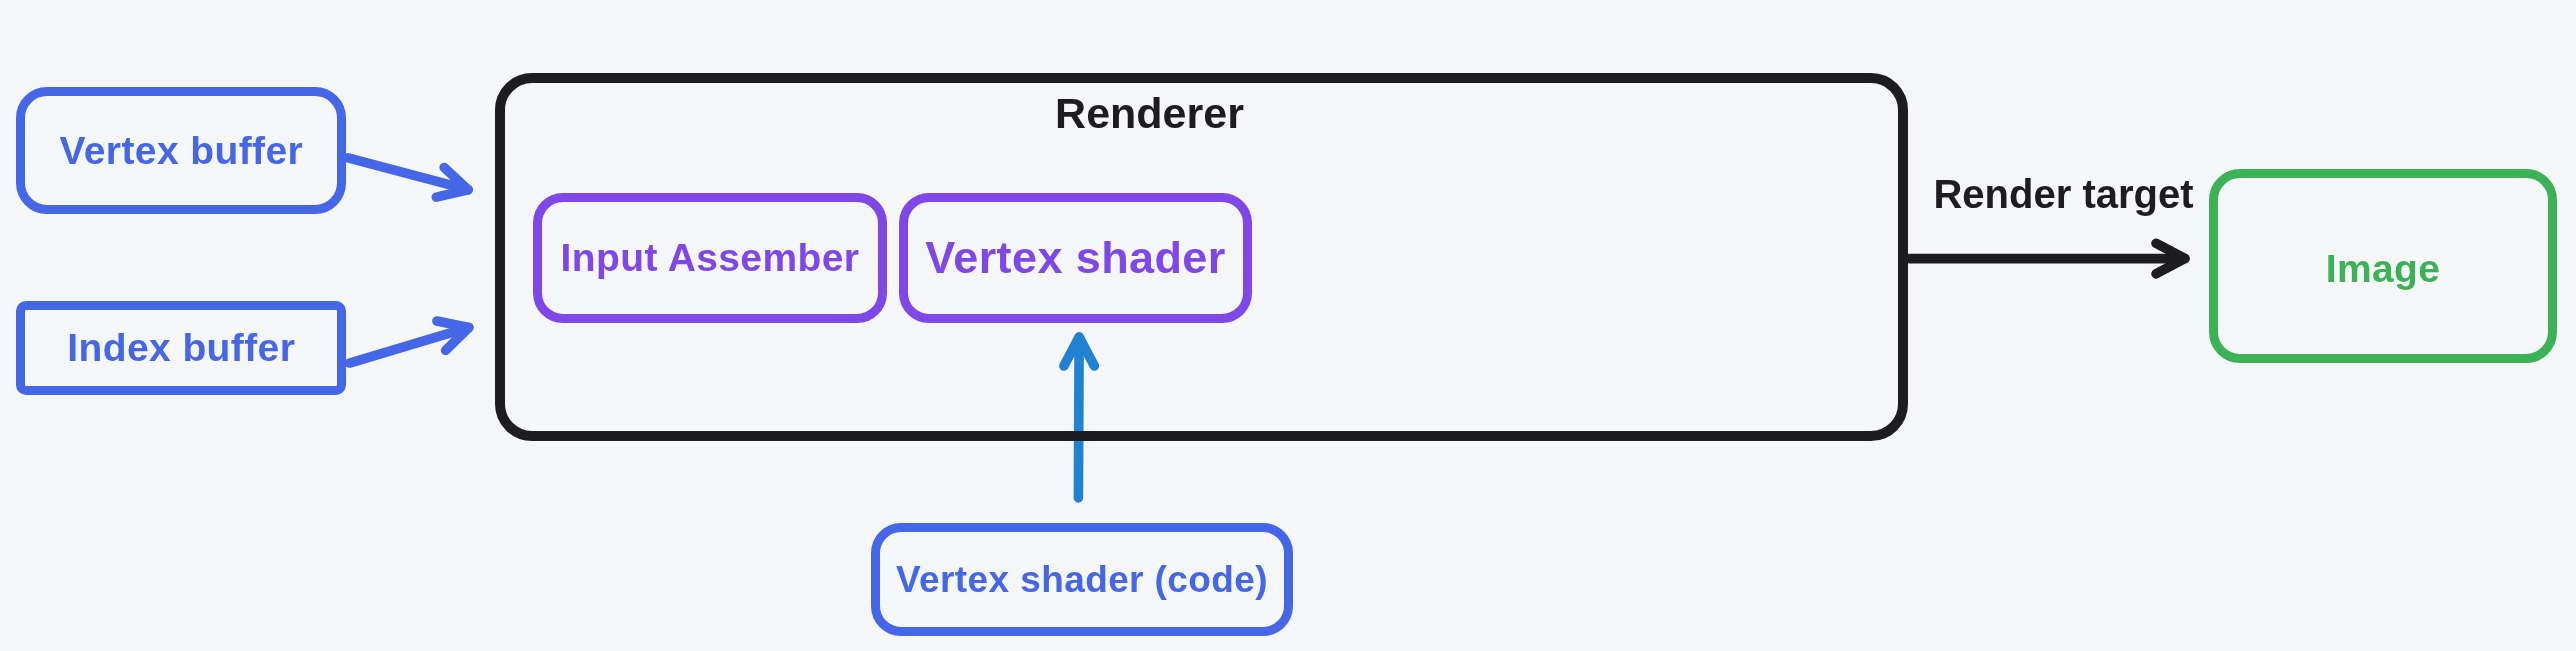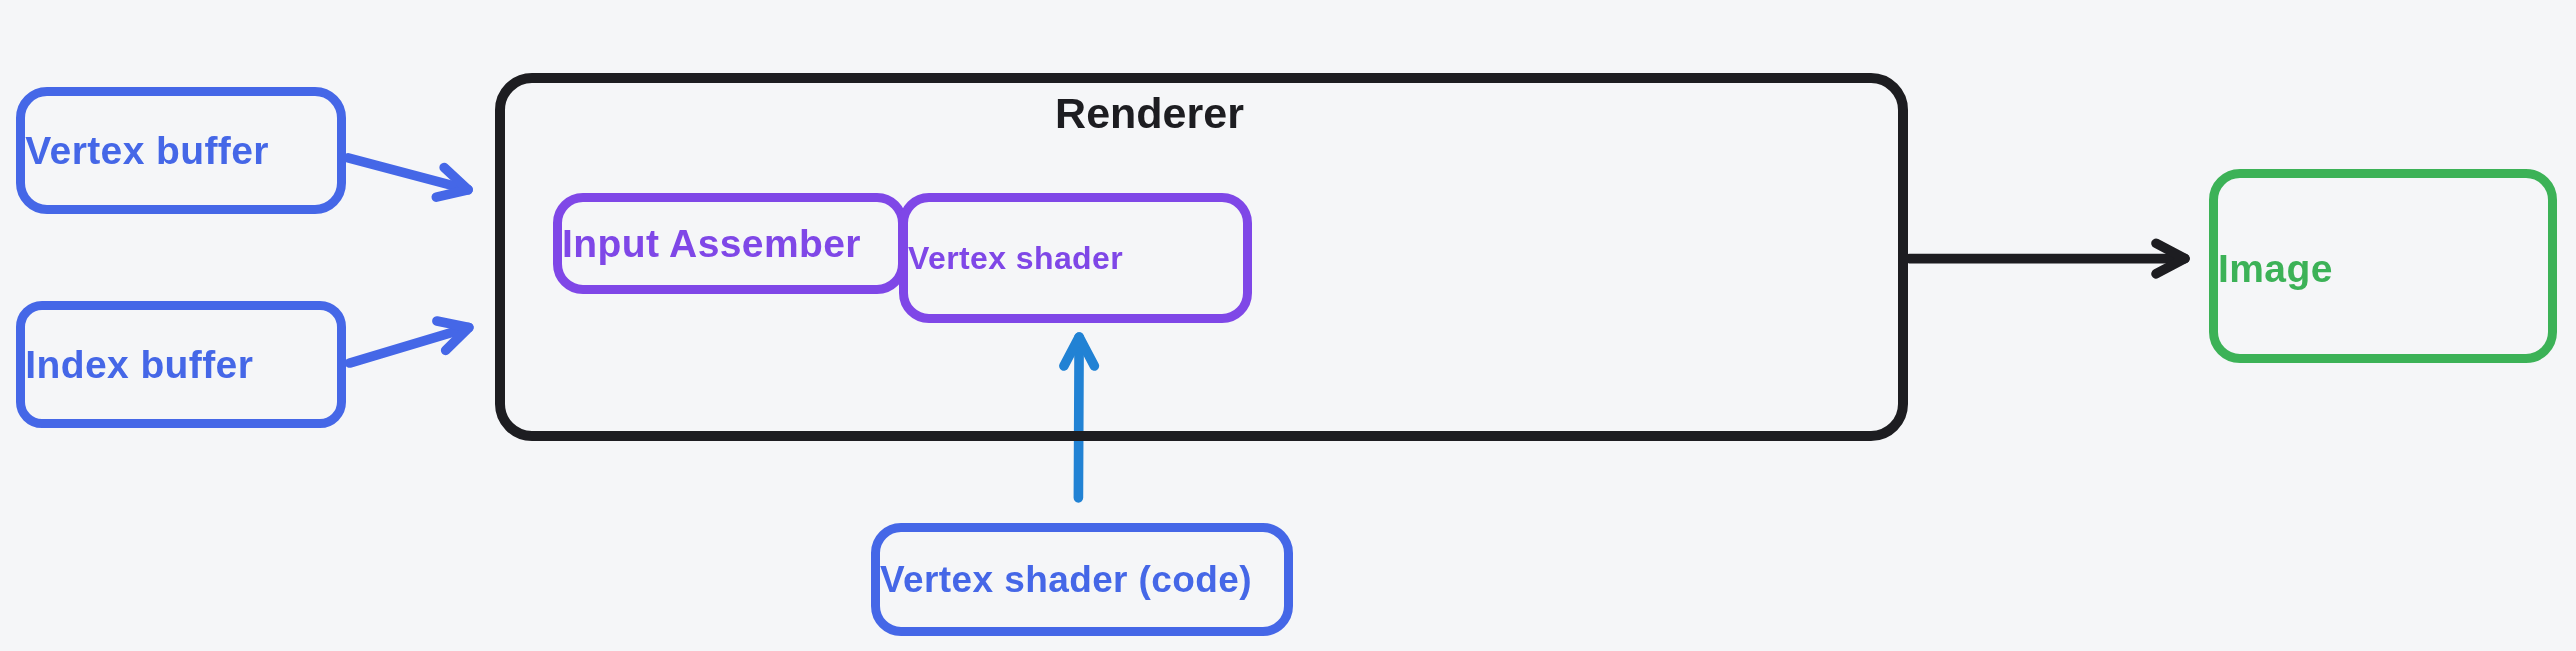--- a/index.html
+++ b/index.html
@@ -8,34 +8,34 @@
     width:2576px;height:652px;
     background:#f5f6f8;
     overflow:hidden;
     font-family:"Liberation Sans","DejaVu Sans",sans-serif;
     font-weight:700;
   }
   .node{
     position:absolute;
     border-style:solid;
     background:transparent;
-    display:flex;align-items:center;
+    display:flex;align-items:center;justify-content:center;
     box-sizing:border-box;
   }
   .node .label{
     font-weight:700;
     letter-spacing:0.4px;
     white-space:nowrap;
   }
   
   #n-vertex-buffer      {left:16.3px;  top:87px; width:330px;  height:127px; border-width:9.6px; border-radius:31px; font-size:39px;}
-  #n-index-buffer       {left:16.3px;  top:301px; width:330px;  height:127px; border-width:9.6px; border-radius:26px; font-size:39px;}
+  #n-index-buffer       {left:16.3px;  top:301px; width:330px;  height:94px; border-width:9.6px; border-radius:10px; font-size:39px;}
   #n-renderer           {left:495px; top:73px;  width:1413px; height:368px; border-width:10.4px; border-radius:37px; font-size:43px;}
-  #n-input-assember     {left:553px; top:193px; width:354px;  height:101px; border-width:9.6px; border-radius:30px; font-size:39px;}
-  #n-vertex-shader      {left:899px;top:193px; width:353px;  height:130px; border-width:9.6px; border-radius:30px; font-size:32px;}
+  #n-input-assember     {left:533px; top:193px; width:354px;  height:130px; border-width:9.6px; border-radius:30px; font-size:39px;}
+  #n-vertex-shader      {left:899px;top:193px; width:353px;  height:130px; border-width:9.6px; border-radius:30px; font-size:45px;}
   #n-vertex-shader-code {left:871px;top:523px; width:422px;  height:113px; border-width:9.6px; border-radius:30px; font-size:37px;}
   #n-image              {left:2209px;top:169px; width:348px;  height:194px; border-width:9.6px; border-radius:31px; font-size:39px;}
 
   .floating-label{
     position:absolute;
     text-align:center;
     font-weight:700;
     white-space:nowrap;
   }
   #renderer-title{left:446px; top:89px; width:1407px; font-size:43px;}
@@ -85,19 +85,20 @@
   </div>
 
   <div class="node" id="n-vertex-shader" style="border-color: rgb(127, 71, 231);">
     <span class="label" style="color: rgb(127, 71, 231);">Vertex shader</span>
   </div>
 
   <div class="node" id="n-vertex-shader-code" style="border-color: rgb(69, 103, 231);">
     <span class="label" style="color: rgb(69, 103, 231);">Vertex shader (code)</span>
   </div>
 
+  <div class="floating-label" id="render-target-label" style="color: rgb(29, 29, 33);">Render target</div>
 
   <div class="node" id="n-image" style="border-color: rgb(60, 178, 87);">
     <span class="label" style="color: rgb(60, 178, 87); margin-top: 6px;">Image</span>
   </div>
 
 </div>
 
 
 </body></html>

